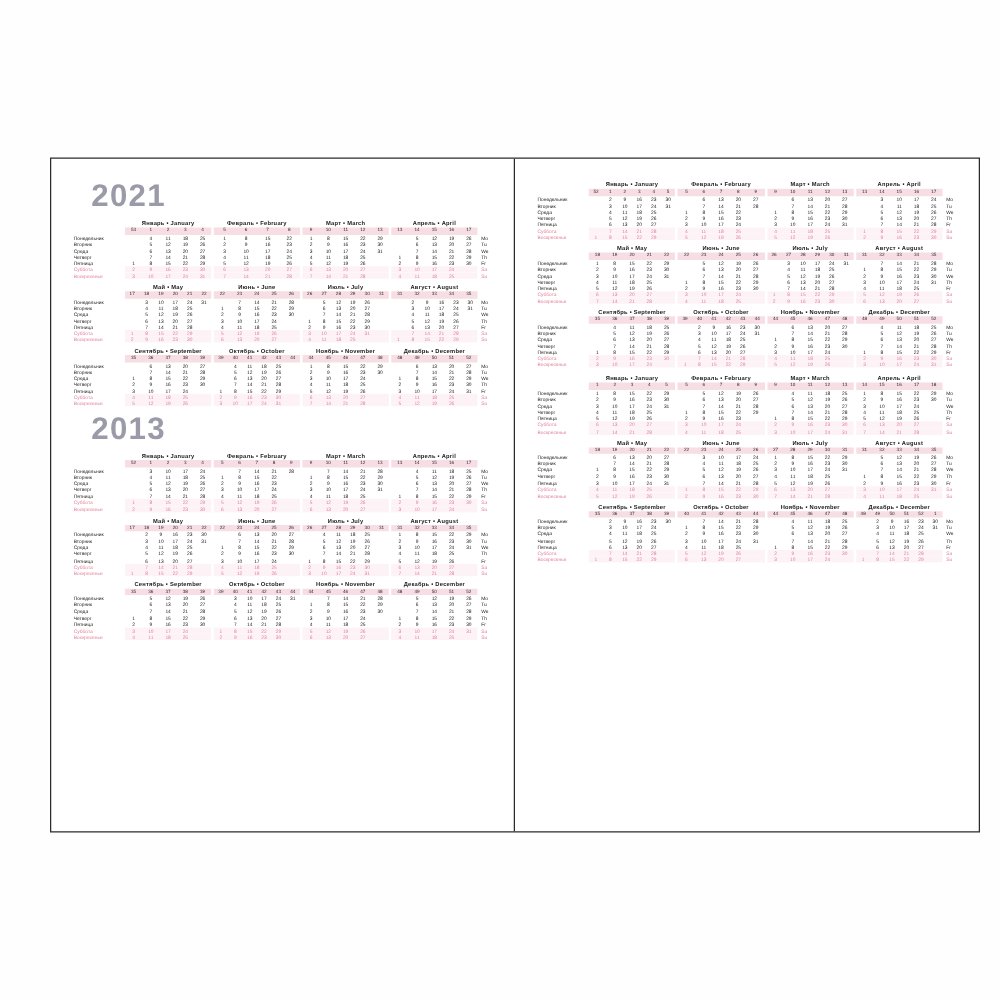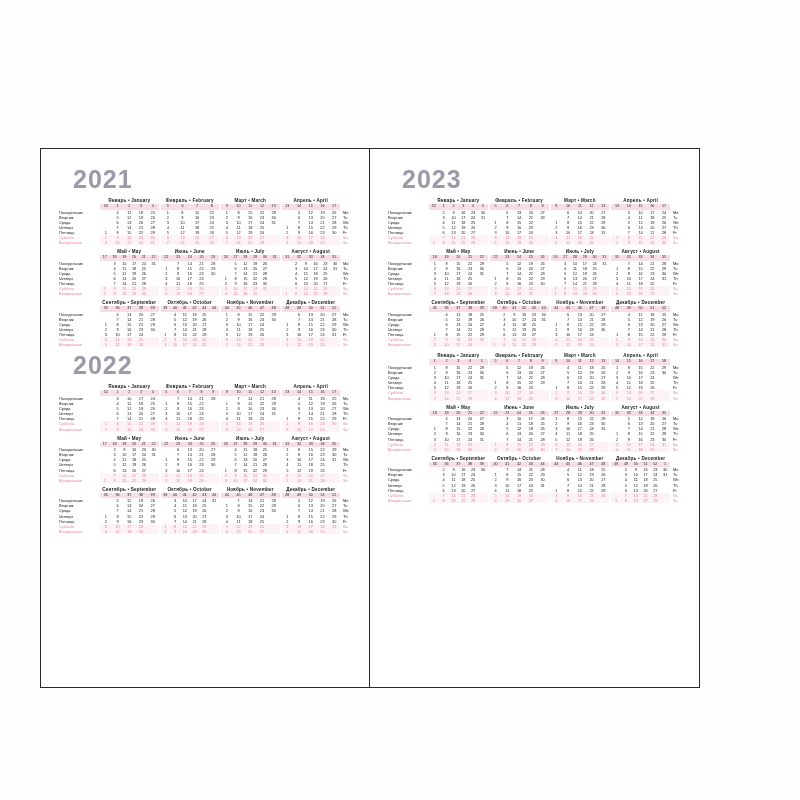--- a/index.html
+++ b/index.html
@@ -13,22 +13,22 @@
   .page {
     position: relative;
     width: 800px;
     height: 800px;
     background: #fefefe;
     overflow: hidden;
   }
   .spread {
     position: absolute;
     left: 40px;
-    top: 148px;
-    width: 660px;
+    top: 126px;
+    width: 744px;
     height: 540px;
     border: 1px solid #2b2b2b;
     background: #ffffff;
     display: flex;
     box-sizing: border-box;
     justify-content: space-between;
   }
   .leaf {
     width: 50%;
     height: 100%;
@@ -945,21 +945,21 @@
                 <div>We</div>
                 <div>Th</div>
                 <div>Fr</div>
                 <div class="we">Sa</div>
                 <div class="we">Su</div>
               </div>
             </div>
           </div>
         </div>
         <div class="year-block">
-          <div class="year-title">2022</div>
+          <div class="year-title">2013</div>
           <div class="quarter">
             <div class="q-head">
               <div class="mname">Январь • January</div>
               <div class="mname">Февраль • February</div>
               <div class="mname">Март • March</div>
               <div class="mname">Апрель • April</div>
             </div>
             <div class="grid-wrap">
               <div class="daynames">
                 <div>Понедельник</div>
@@ -1760,21 +1760,20 @@
                 <div>Fr</div>
                 <div class="we">Sa</div>
                 <div class="we">Su</div>
               </div>
             </div>
           </div>
         </div>
       </div>
     <div class="leaf right" id="leaf-right">
         <div class="year-block">
-          <div class="year-title">2023</div>
           <div class="quarter">
             <div class="q-head">
               <div class="mname">Январь • January</div>
               <div class="mname">Февраль • February</div>
               <div class="mname">Март • March</div>
               <div class="mname">Апрель • April</div>
             </div>
             <div class="grid-wrap">
               <div class="daynames">
                 <div>Понедельник</div>

